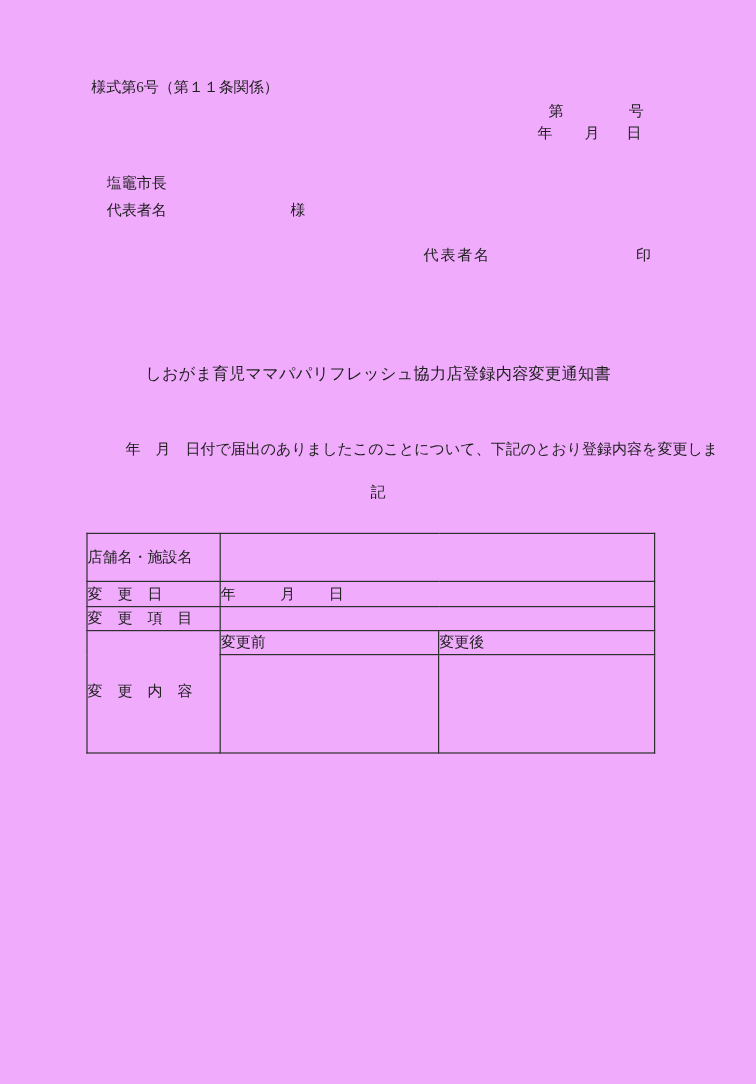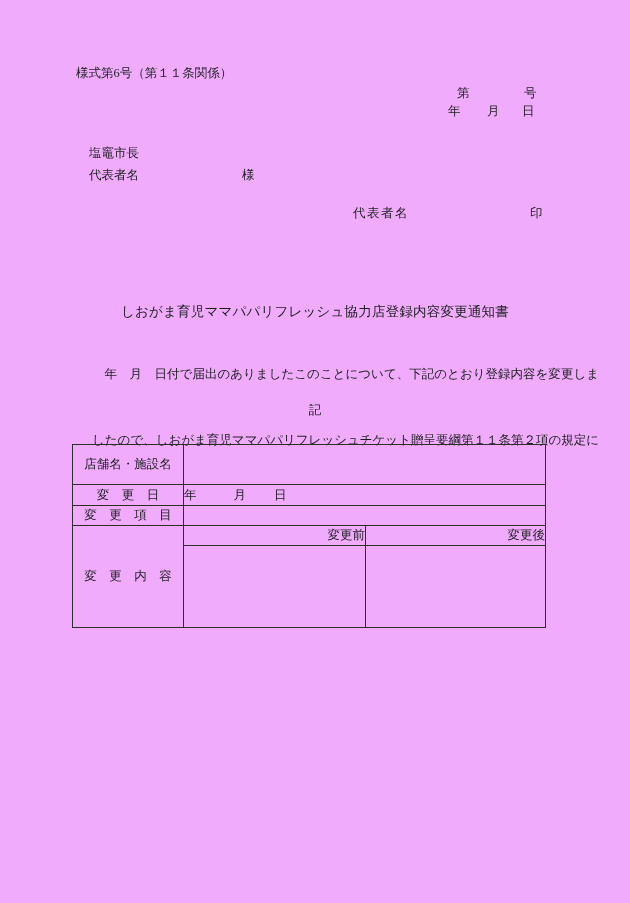--- a/index.html
+++ b/index.html
@@ -41,25 +41,25 @@
     position:absolute;left:72px;top:444px;
     border-collapse:collapse;table-layout:fixed;
   }
   .doc-table td{
     border:1px solid #2e2e2e;
     padding:0;
     font-size:12.5px;
     vertical-align:middle;
     overflow:hidden;
   }
-  .lbl{text-align:center;}
+  .lbl{}
   .date-cell{padding-left:100px;}
   .date-cell .m{margin-left:37px;}
   .date-cell .d{margin-left:28px;}
-  .sub-h{text-align:right;}
+  .sub-h{text-align:left;}
 </style>
 </head>
 <body>
 
 <div class="page">
 
   <div class="abs form-number">様式第6号（第１１条関係）</div>
 
   <span class="abs doc-prefix">第</span>
   <span class="abs doc-suffix">号</span>
@@ -72,21 +72,20 @@
   <div class="abs rep-name">代表者名</div>
   <div class="abs honorific">様</div>
 
   <div class="abs issuer-name">代表者名</div>
   <div class="abs issuer-seal">印</div>
 
   <div class="abs doc-title">しおがま育児ママパパリフレッシュ協力店登録内容変更通知書</div>
 
   <div class="abs body-text">
     <div class="body-line">　年　月　日付で届出のありましたこのことについて、下記のとおり登録内容を変更しま</div>
-    <div class="body-line">したので、しおがま育児ママパパリフレッシュチケット贈呈要綱第１１条第２項の規定に</div>
   </div>
 
   <div class="abs record-marker">記</div>
 
   <table class="doc-table">
     <colgroup>
       <col style="width:111px">
       <col style="width:182px">
       <col style="width:180px">
     </colgroup>

